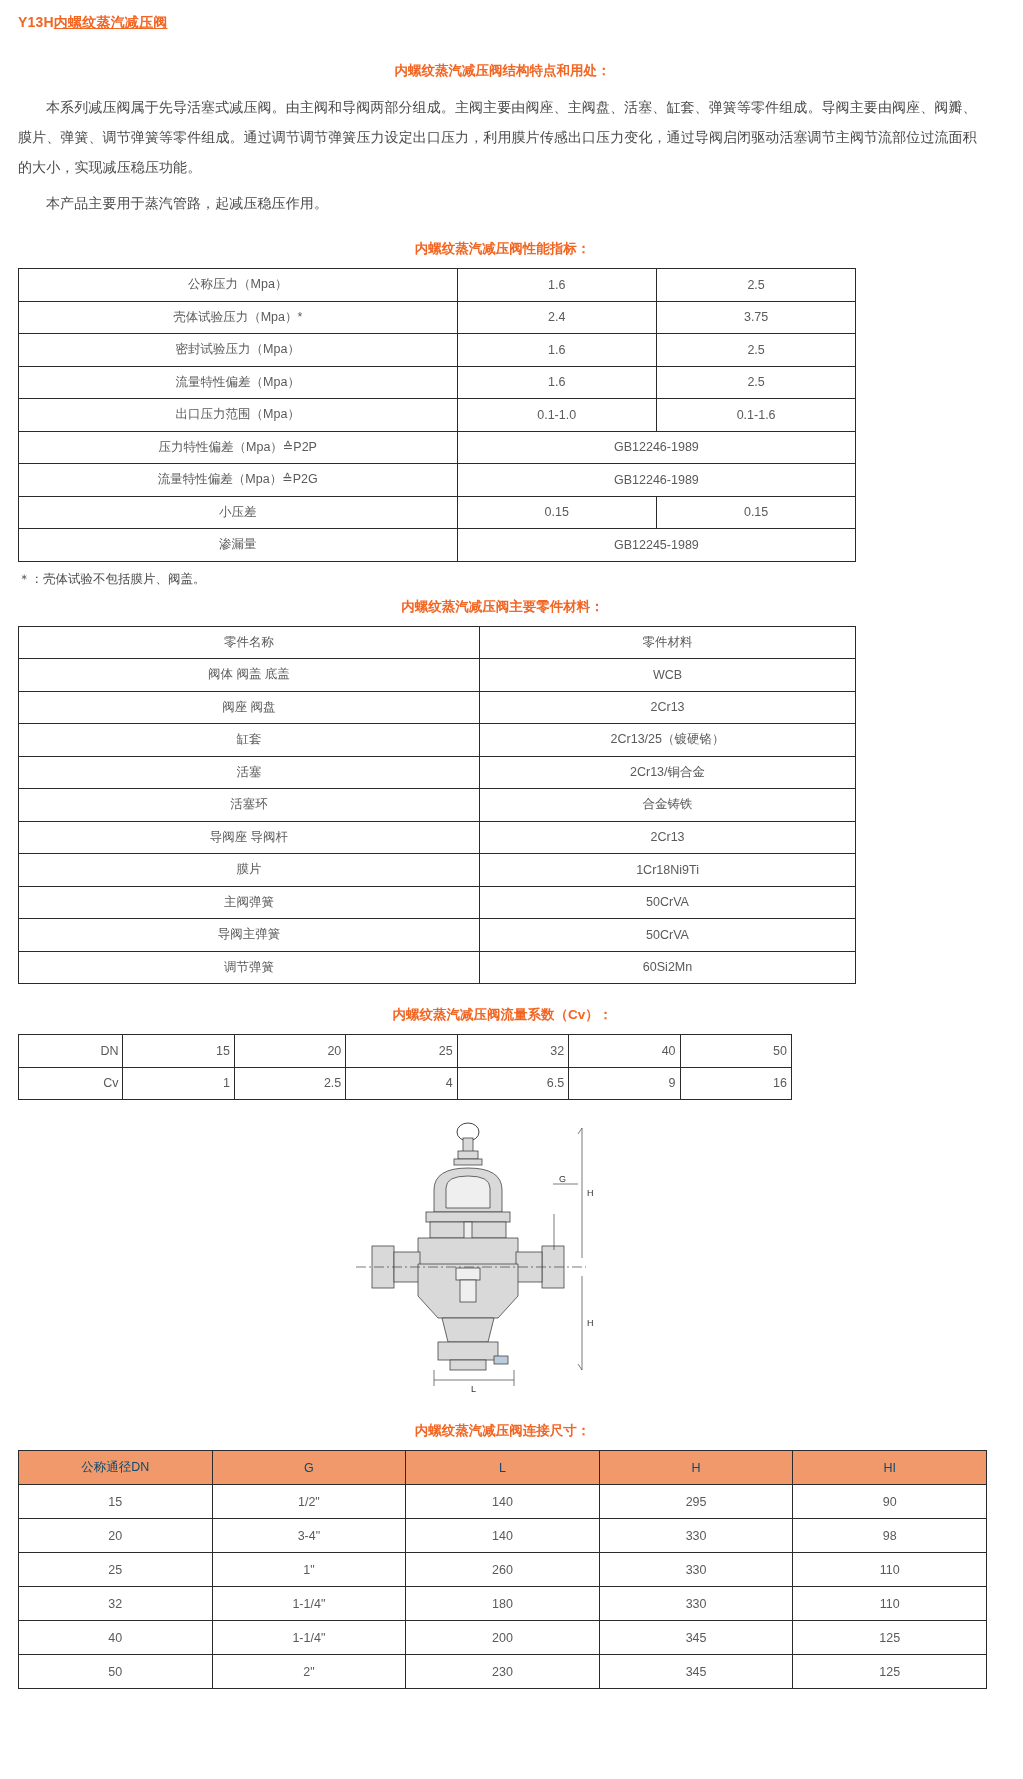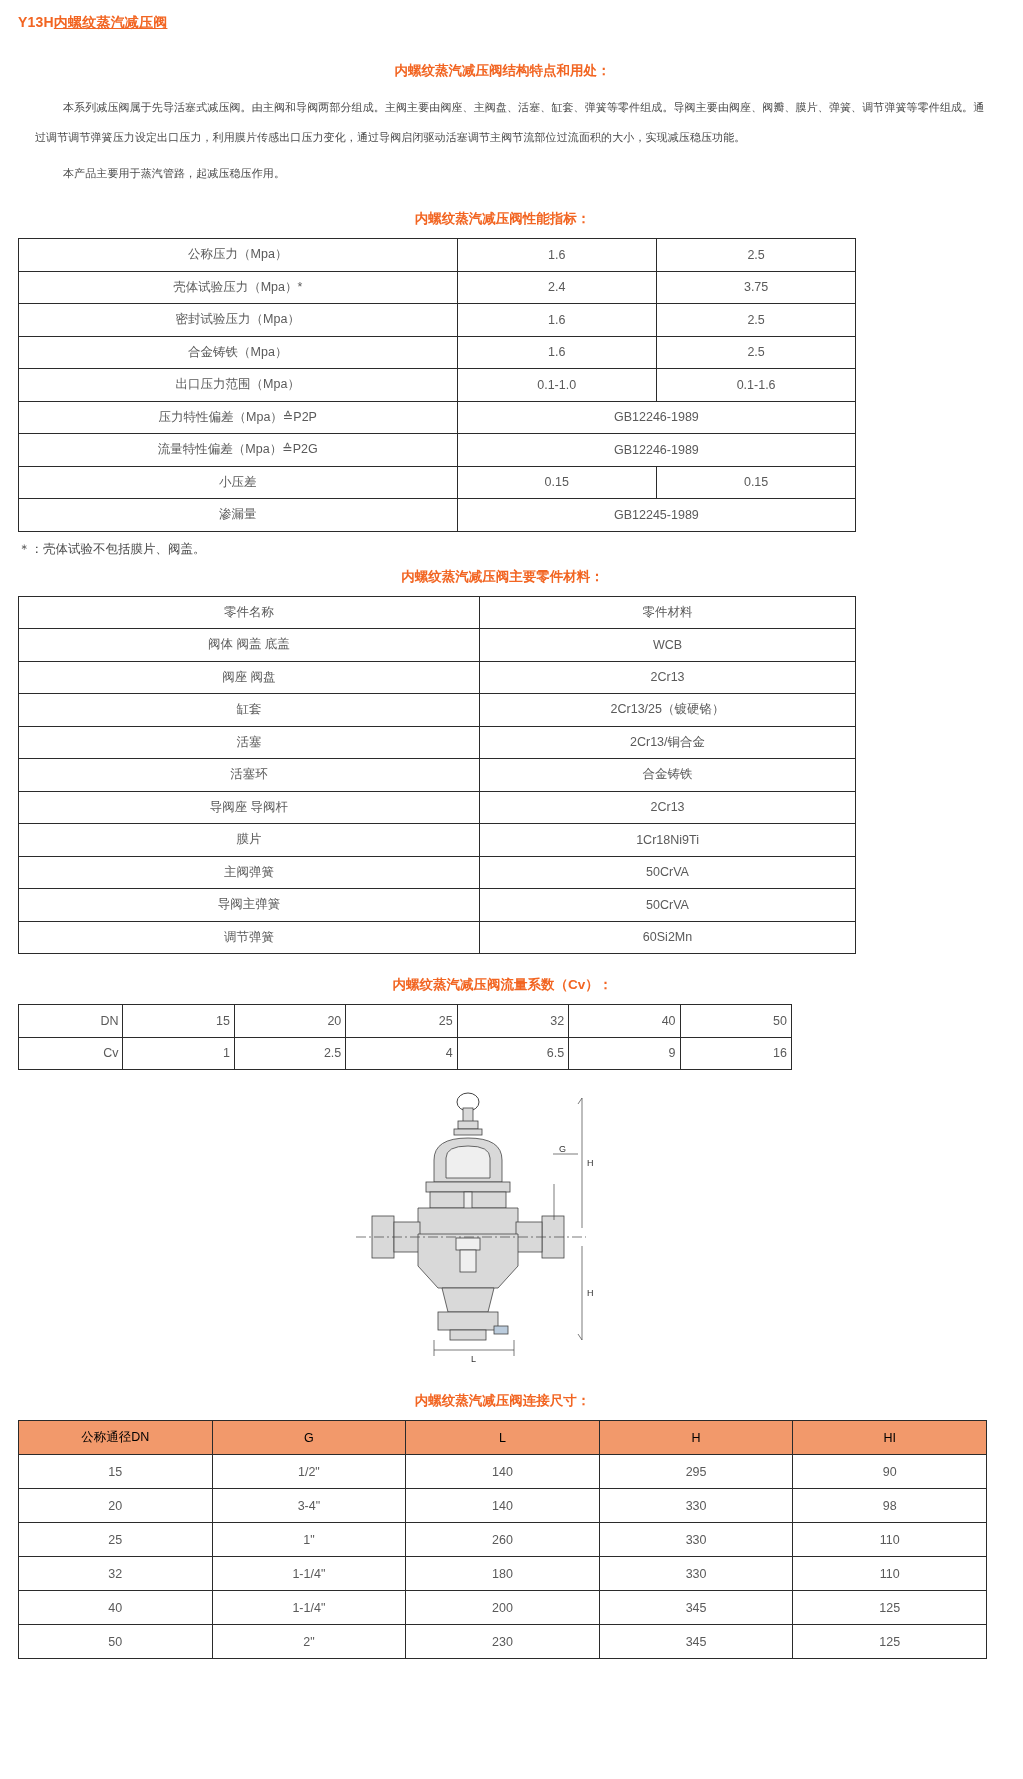--- a/index.html
+++ b/index.html
@@ -28,22 +28,22 @@
   .section-heading {
     color: #F26522;
     font-weight: bold;
     font-size: 13.5px;
     margin: 0 0 12px 0;
     text-align: center;
   }
   .section-heading.tight { margin-bottom: 10px; }
 
   .body-para {
-    margin: 0 0 6px 17px;
-    font-size: 11px;
+    margin: 0 0 6px 0;
+    font-size: 14px;
     line-height: 30px;
     color: #4a4a4a;
     text-indent: 28px;
     letter-spacing: 0.1px;
   }
 
   .footnote {
     font-size: 12.5px;
     color: #4a4a4a;
     margin: 9px 0 10px 0;
@@ -82,21 +82,21 @@
   #cv-table { width: 100%; }
   #cv-table td { height: 32.5px; text-align: right; }
   #cv-table .c-head { width: 12.0%; }
   #cv-table .c-d { width: 12.8%; }
   #cv-table .spacer-col { border: none !important; width: 22.4%; }
 
   
   #dims-table td, #dims-table th { height: 34px; }
   #dims-table thead th {
     background: #F2996B;
-    color: #000000;
+    color: #0c4a6e;
     font-size: 12.5px;
   }
   #dims-table .c0 { width: 19.6%; }
   #dims-table .c1 { width: 19.6%; }
   #dims-table .c2 { width: 19.6%; }
   #dims-table .c3 { width: 19.6%; }
   #dims-table .c4 { width: 19.6%; }
 
   .spacer-16 { height: 16px; }
   .spacer-22 { height: 22px; }
@@ -147,21 +147,21 @@
           <td>3.75</td>
           <td class="spacer-col"></td>
         </tr>
         <tr>
           <td>密封试验压力（Mpa）</td>
           <td>1.6</td>
           <td>2.5</td>
           <td class="spacer-col"></td>
         </tr>
         <tr>
-          <td>合金铸铁（Mpa）</td>
+          <td>流量特性偏差（Mpa）</td>
           <td>1.6</td>
           <td>2.5</td>
           <td class="spacer-col"></td>
         </tr>
         <tr>
           <td>出口压力范围（Mpa）</td>
           <td>0.1-1.0</td>
           <td>0.1-1.6</td>
           <td class="spacer-col"></td>
         </tr>

